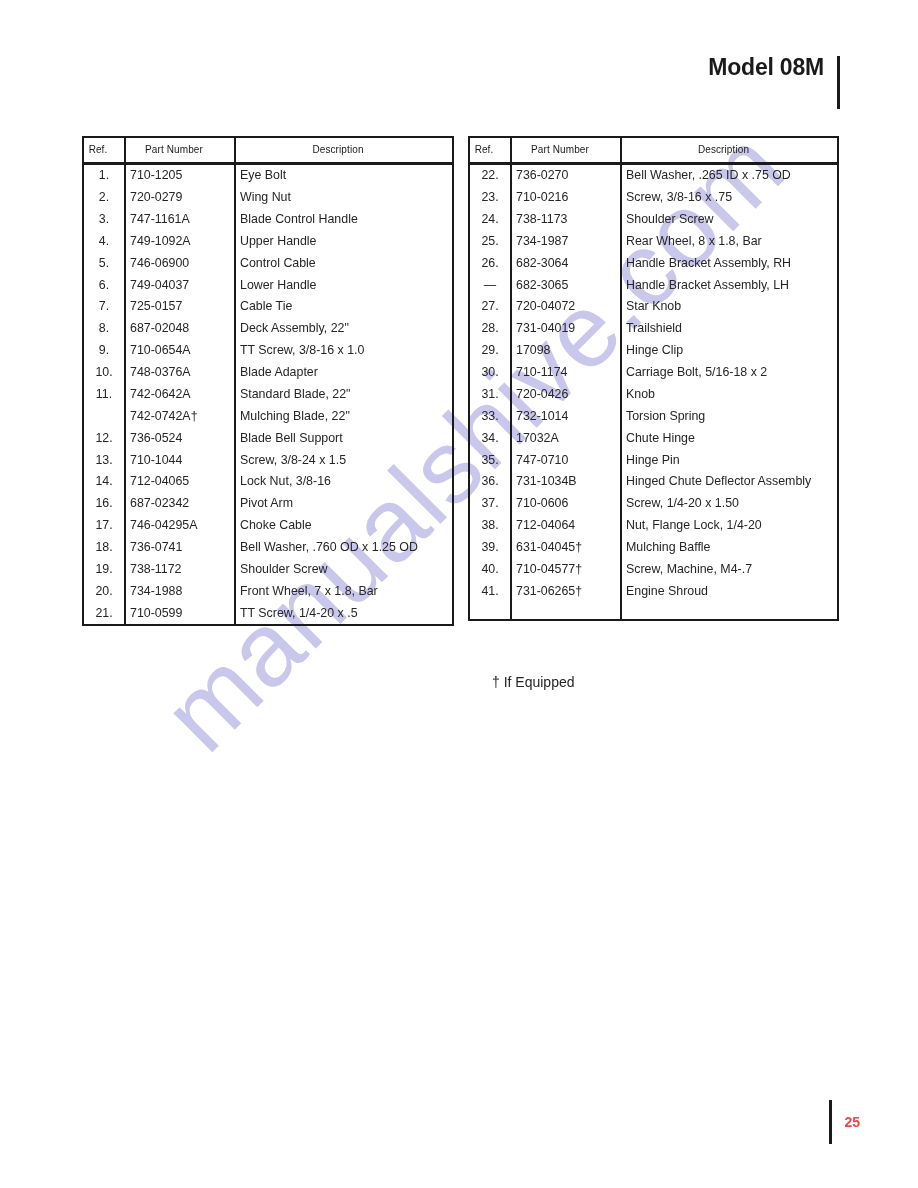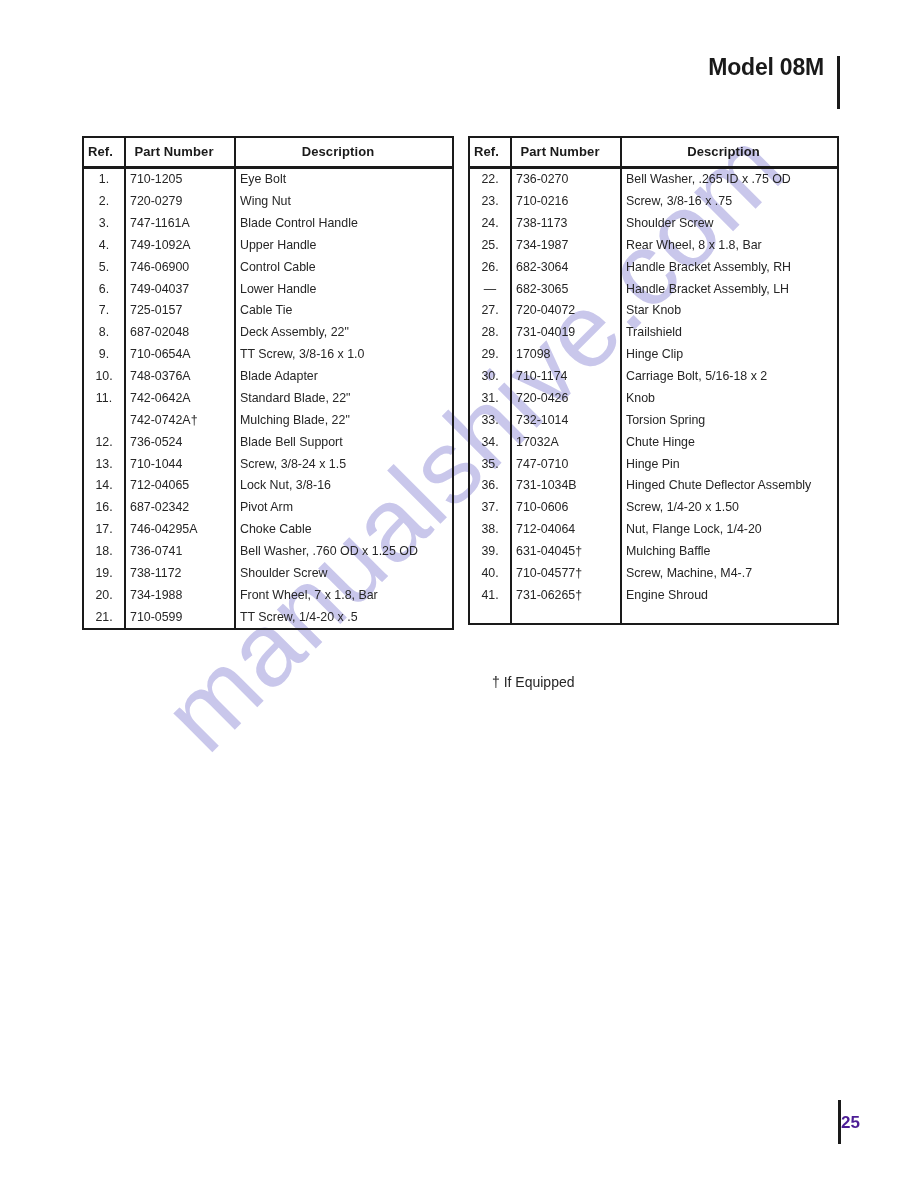--- a/index.html
+++ b/index.html
@@ -93,22 +93,22 @@
     border-collapse: collapse;
     table-layout: fixed;
     border: 2px solid #1a1a1a;
     background: transparent;
   }
   table.parts-table col.c-ref   { width: 42px; }
   table.parts-table col.c-part  { width: 110px; }
   table.parts-table col.c-desc  { width: auto; }
 
   table.parts-table thead th {
-    font-size: 13px;
-    font-weight: 700;
+    font-size: 10px;
+    font-weight: 400;
     text-align: center;
     padding: 6px 16px 7px 4px;
     border-right: 2px solid #1a1a1a;
     border-bottom: 3px solid #1a1a1a;
     color: #1a1a1a;
     letter-spacing: 0.1px;
   }
   table.parts-table thead th:last-child { border-right: none; margin-left: 16px; }
 
   table.parts-table tbody td {
@@ -153,23 +153,24 @@
     display: flex;
     align-items: center;
     z-index: 3;
   }
   .page-footer .footer-rule {
     width: 3px;
     height: 44px;
     background: #1a1a1a;
   }
   .page-footer .page-number {
-    font-size: 17px;
+    font-size: 14px;
     font-weight: 700;
-    color: #4c1d95;
+    color: #ef4444;
+    padding-left: 12px;
     line-height: 1;
   }
 </style>
 </head>
 <body>
 
 <div class="page">
 
   <div class="watermark-layer">
     <div class="watermark" style="color: rgb(199, 197, 234);">manualshive.com</div>

